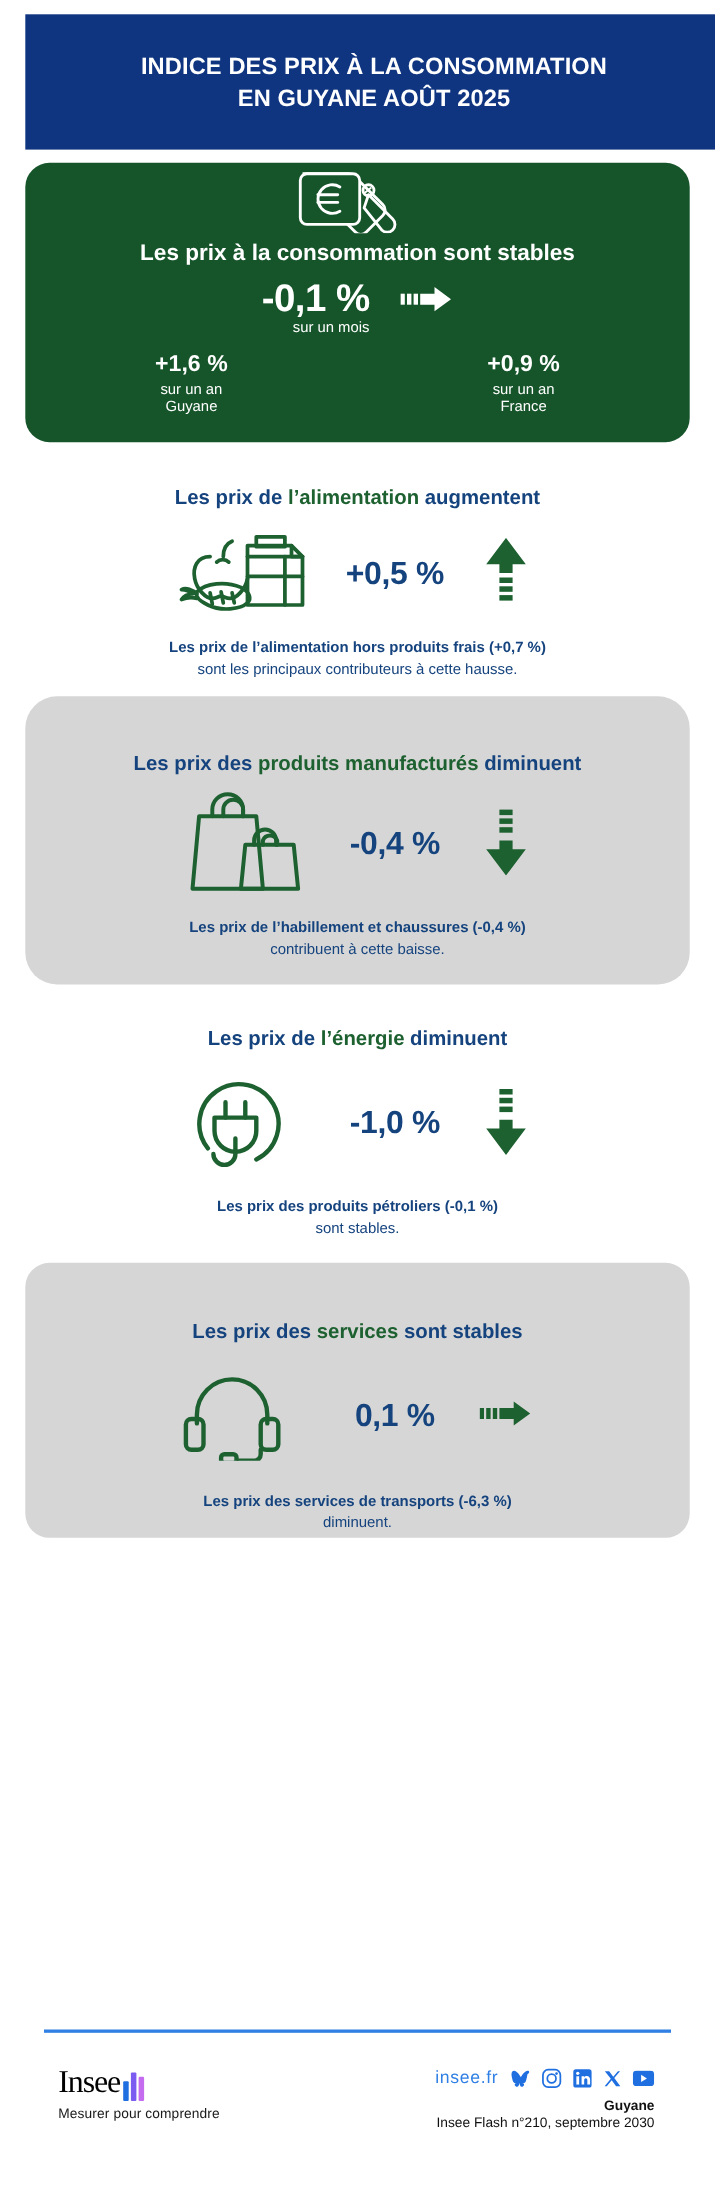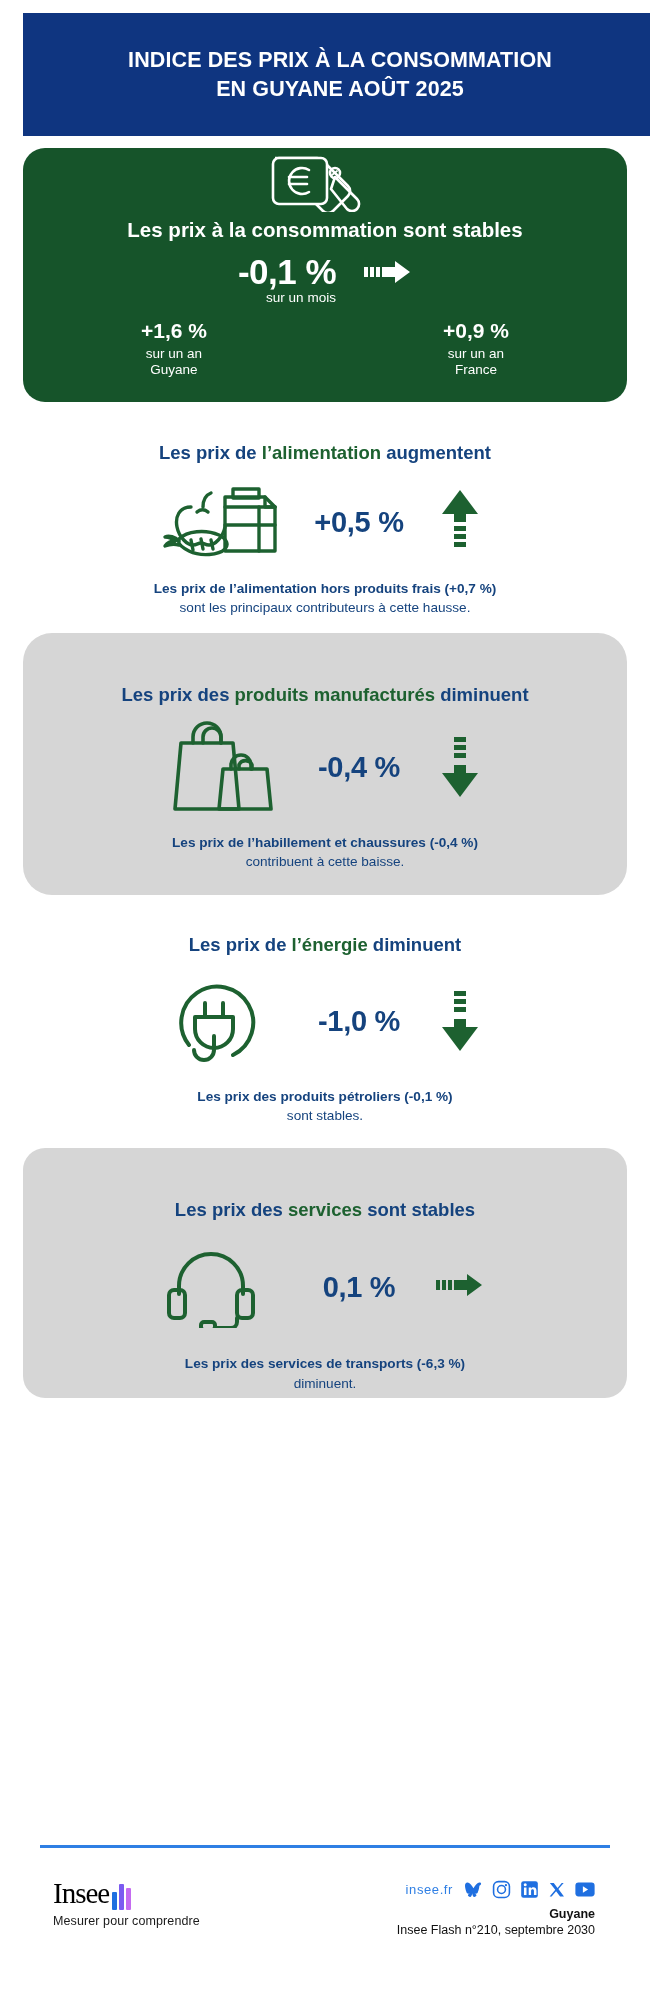--- a/index.html
+++ b/index.html
@@ -176,21 +176,21 @@
   }
   .footer-right { text-align: right; }
   .social-line {
     display: flex;
     align-items: center;
     justify-content: flex-end;
     gap: 9px;
   }
   .site-link {
     color: #2f7fe4;
-    font-size: 13px;
+    font-size: 16px;
     letter-spacing: .6px;
     margin-right: 2px;
     margin-left: 28px;
   }
   .social-line svg { display: block; }
   .foot-region {
     font-size: 12.5px;
     font-weight: bold;
     color: #111111;
     margin-top: 8px;

